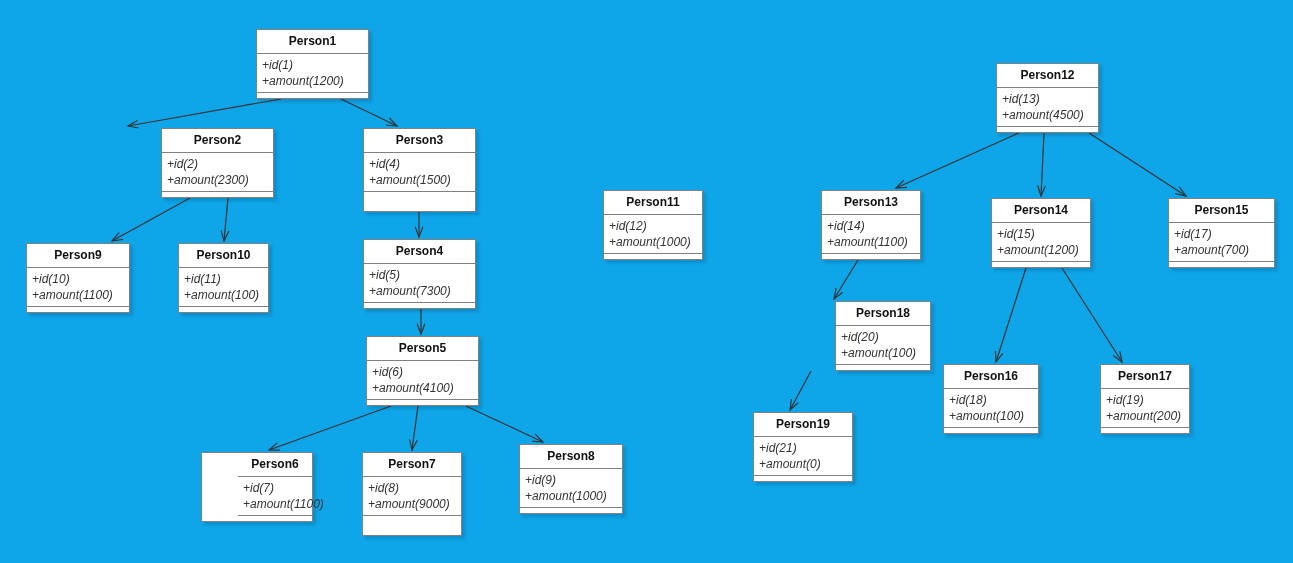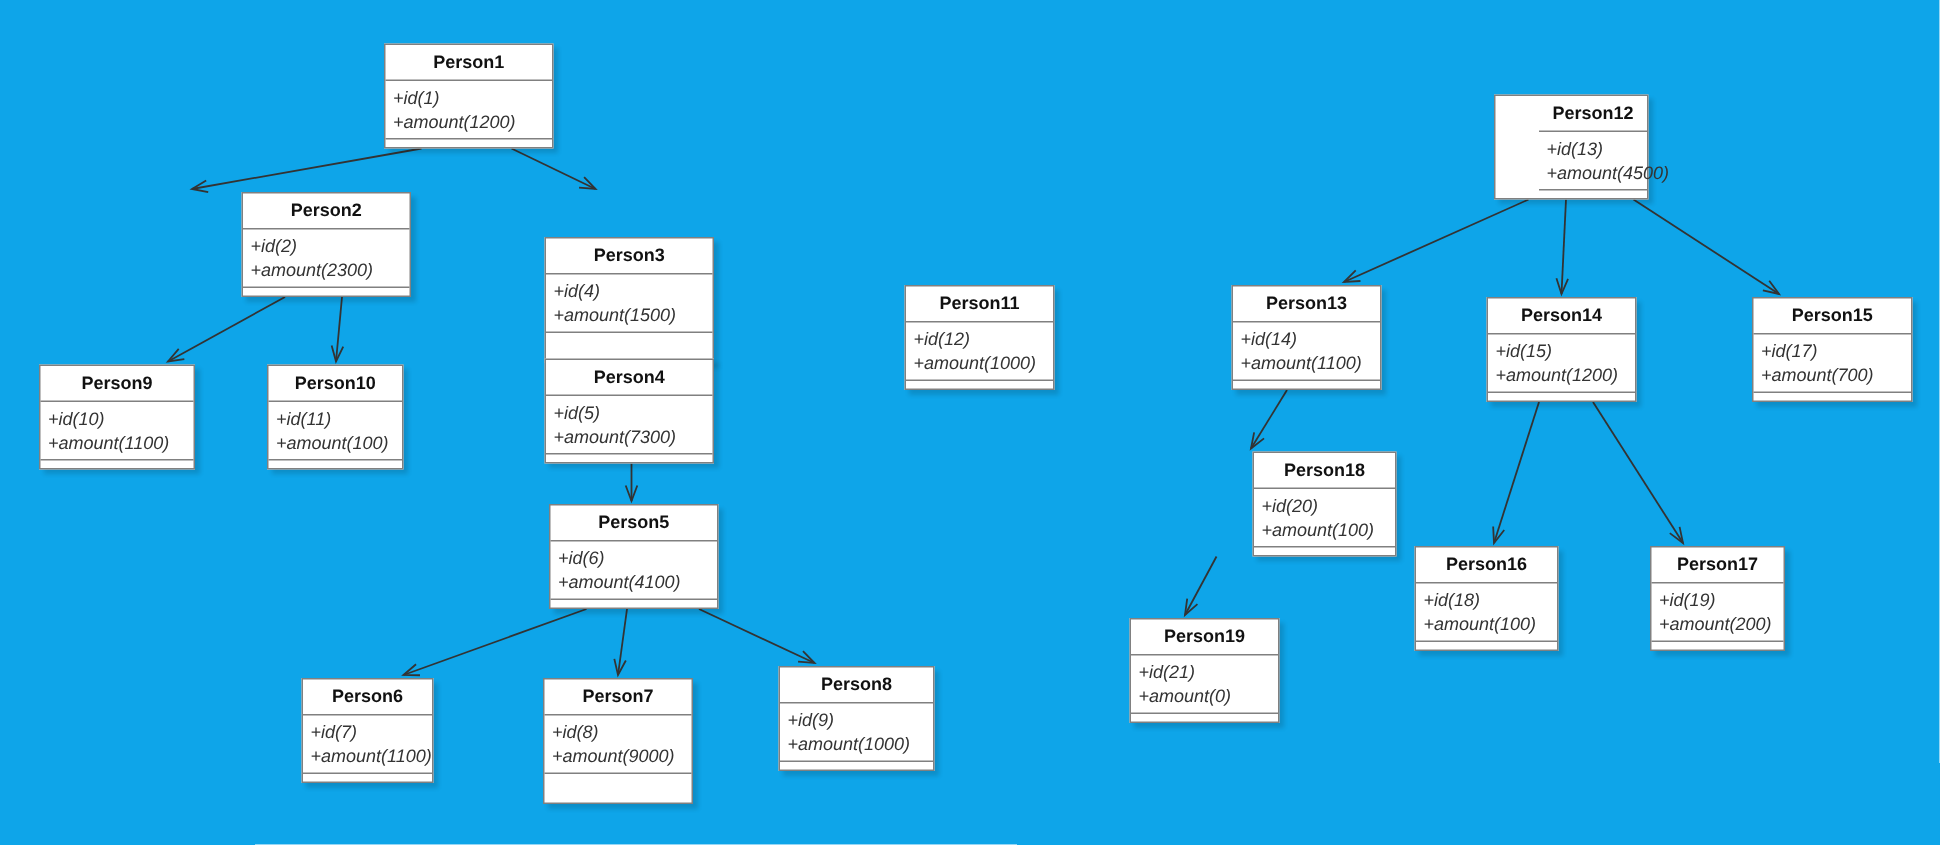--- a/index.html
+++ b/index.html
@@ -139,21 +139,21 @@
       <div class="uml-methods"></div>
     </div>
     <div class="uml-box" style="left: 161px; top: 128px; width: 113px; height: 70px;">
       <div class="uml-title">Person2</div>
       <div class="uml-attrs">
         <div class="uml-attr">+id(2)</div>
         <div class="uml-attr">+amount(2300)</div>
       </div>
       <div class="uml-methods"></div>
     </div>
-    <div class="uml-box" style="left: 363px; top: 128px; width: 113px; height: 84px; margin-top: 30px;">
+    <div class="uml-box" style="left: 363px; top: 128px; width: 113px; height: 84px;">
       <div class="uml-title">Person3</div>
       <div class="uml-attrs">
         <div class="uml-attr">+id(4)</div>
         <div class="uml-attr">+amount(1500)</div>
       </div>
       <div class="uml-methods"></div>
     </div>
     <div class="uml-box" style="left: 363px; top: 239px; width: 113px; height: 70px;">
       <div class="uml-title">Person4</div>
       <div class="uml-attrs">
@@ -163,21 +163,21 @@
       <div class="uml-methods"></div>
     </div>
     <div class="uml-box" style="left: 366px; top: 336px; width: 113px; height: 70px;">
       <div class="uml-title">Person5</div>
       <div class="uml-attrs">
         <div class="uml-attr">+id(6)</div>
         <div class="uml-attr">+amount(4100)</div>
       </div>
       <div class="uml-methods"></div>
     </div>
-    <div class="uml-box" style="left: 201px; top: 452px; width: 88px; height: 70px;">
+    <div class="uml-box" style="left: 201px; top: 452px; width: 112px; height: 70px; padding-left: 36px;">
       <div class="uml-title">Person6</div>
       <div class="uml-attrs">
         <div class="uml-attr">+id(7)</div>
         <div class="uml-attr">+amount(1100)</div>
       </div>
       <div class="uml-methods"></div>
     </div>
     <div class="uml-box" style="left: 362px; top: 452px; width: 100px; height: 84px;">
       <div class="uml-title">Person7</div>
       <div class="uml-attrs">
@@ -211,21 +211,21 @@
       <div class="uml-methods"></div>
     </div>
     <div class="uml-box" style="left: 603px; top: 190px; width: 100px; height: 70px;">
       <div class="uml-title">Person11</div>
       <div class="uml-attrs">
         <div class="uml-attr">+id(12)</div>
         <div class="uml-attr">+amount(1000)</div>
       </div>
       <div class="uml-methods"></div>
     </div>
-    <div class="uml-box" style="left: 996px; top: 63px; width: 103px; height: 70px; padding-left: 29px;">
+    <div class="uml-box" style="left: 996px; top: 63px; width: 103px; height: 70px;">
       <div class="uml-title">Person12</div>
       <div class="uml-attrs">
         <div class="uml-attr">+id(13)</div>
         <div class="uml-attr">+amount(4500)</div>
       </div>
       <div class="uml-methods"></div>
     </div>
     <div class="uml-box" style="left: 821px; top: 190px; width: 100px; height: 70px;">
       <div class="uml-title">Person13</div>
       <div class="uml-attrs">

